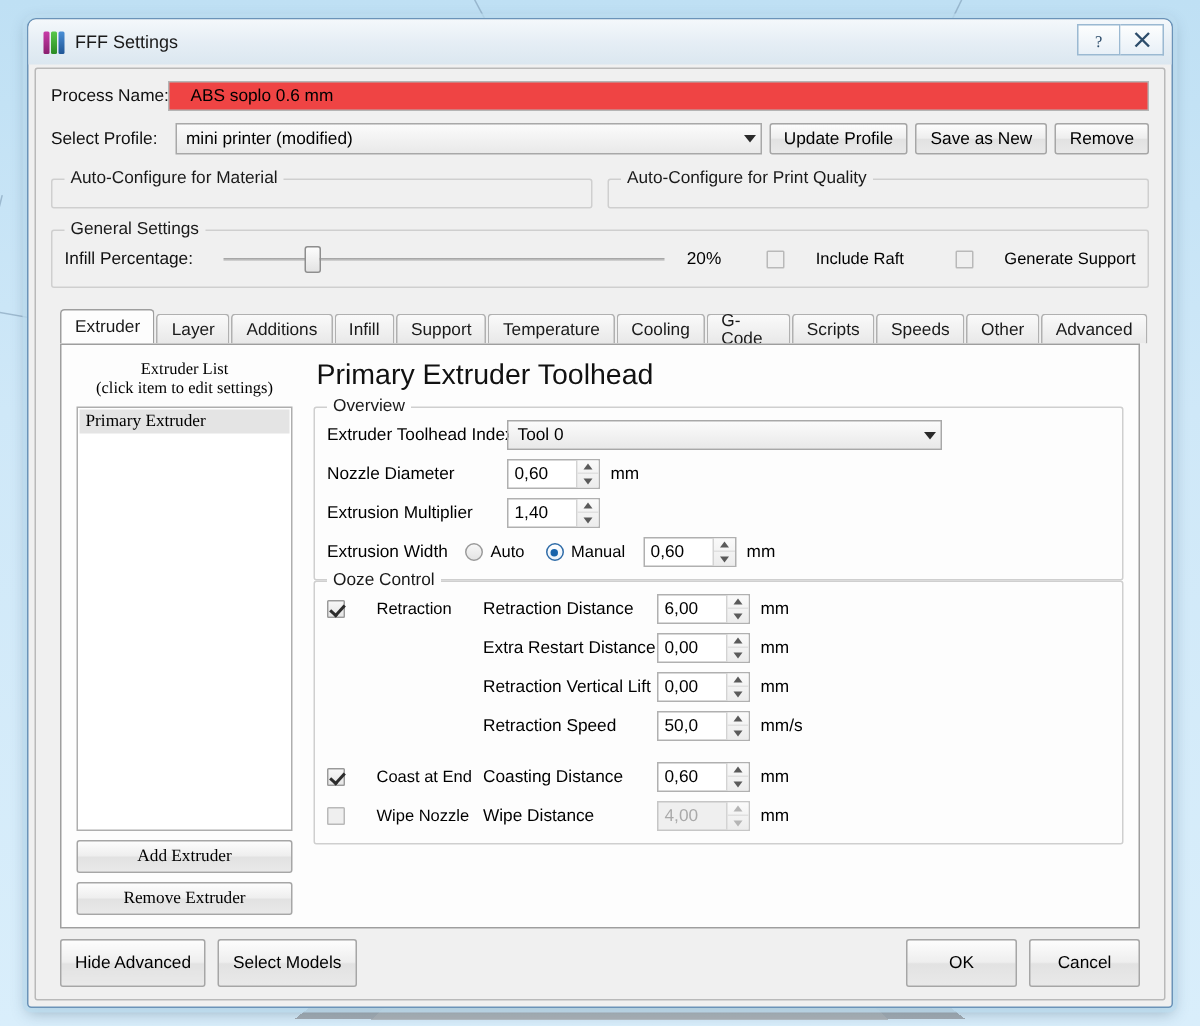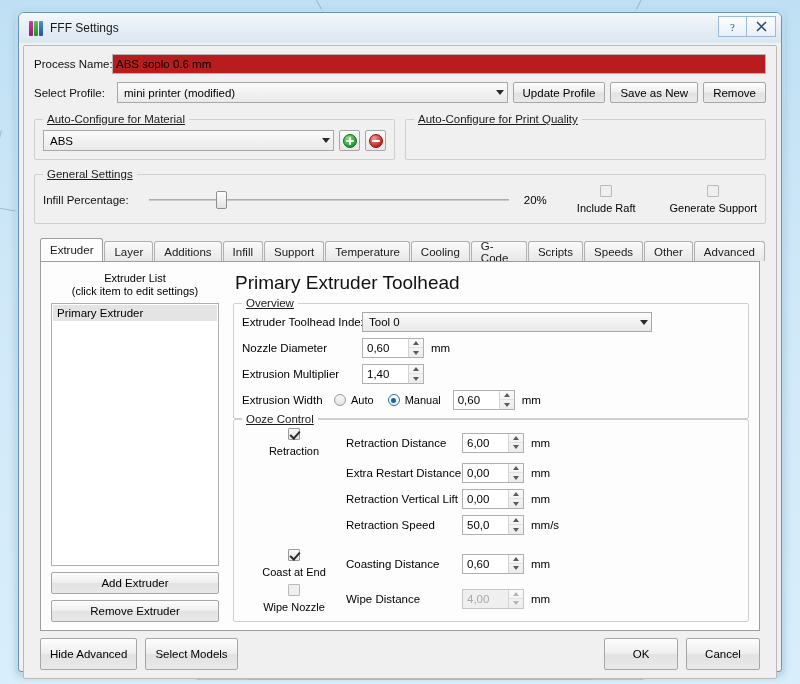--- a/index.html
+++ b/index.html
@@ -90,23 +90,23 @@
 
   .row { display: flex; align-items: center; }
   .lbl { font-size: 11.5px; color: #111; white-space: nowrap; }
 
   
   #process-row { margin-bottom: 8px; }
   #process-row .lbl { width: 78px; }
   .textfield {
     flex: 1 1 auto;
     height: 20px;
-    background: #b91c1c;
+    background: #ef4444;
     border: 1px solid #b4b4b4;
-    padding: 0 3px;
+    padding: 0 14px;
     display: flex; align-items: center;
     font-size: 11.5px;
   }
 
   
   #profile-row { margin-bottom: 4px; gap: 5px; }
   #profile-row .lbl { width: 78px; }
   .combo {
     height: 21px;
     background: linear-gradient(180deg,#fbfbfb,#e9e9e9);
@@ -144,21 +144,20 @@
     padding: 8px 8px 8px 8px;
     position: relative;
   }
   .group > .gtitle {
     position: absolute;
     top: -7px; left: 8px;
     background: #f0f0f0;
     padding: 0 4px;
     font-size: 11.5px;
     color: #1a1a1a;
-    text-decoration: underline;
   }
 
   #autorow { display: flex; gap: 10px; margin-top: 12px; }
   #autorow > .group { flex: 1 1 0; margin-top: 0; padding-top: 10px; }
 
   .circbtn {
     width: 21px; height: 21px;
     border: 1px solid #a6a6a6;
     border-radius: 2px;
     background: linear-gradient(180deg,#fbfbfb,#e7e7e7);
@@ -189,21 +188,21 @@
   }
   .slider .knob {
     position: absolute;
     width: 11px; height: 18px;
     background: linear-gradient(180deg,#fdfdfd,#e3e3e3);
     border: 1px solid #8e8e8e;
     border-radius: 2px;
   }
   .pct { width: 30px; text-align: right; font-size: 11.5px; }
 
-  .chk { display: flex; align-items: center; gap: 5px; cursor: pointer; white-space: nowrap; flex-direction: column; }
+  .chk { display: flex; align-items: center; gap: 21px; cursor: pointer; white-space: nowrap; }
   .box {
     width: 12px; height: 12px;
     border: 1px solid #9a9a9a;
     background: linear-gradient(180deg,#f7f7f7,#e6e6e6);
     flex: 0 0 auto;
     position: relative;
     border-radius: 1px;
   }
   .box.on::after {
     content: "";
@@ -255,21 +254,21 @@
     flex: 1 1 auto;
     background: #fdfdfd;
     border: 1px solid #9e9e9e;
     margin-right: 6px; margin-left: 6px;
     display: flex;
     padding: 10px 10px 8px 10px;
     min-height: 0;
   }
 
   
-  #leftcol { width: 168px; display: flex; flex-direction: column; flex: 0 0 auto; }
+  #leftcol { width: 144px; display: flex; flex-direction: column; flex: 0 0 auto; font-family: Liberation Serif, serif; }
   #extruder-head { text-align: center; font-size: 11px; line-height: 13px; margin-bottom: 5px; }
   #extruder-list {
     flex: 1 1 auto;
     background: #fff;
     border: 1px solid #aeaeae;
     padding: 1px;
     min-height: 0;
   }
   .listitem {
     padding: 2px 4px;
@@ -380,37 +379,20 @@
         <span class="arrow"></span>
       </span>
       <span class="btn">Update Profile</span>
       <span class="btn">Save as New</span>
       <span class="btn">Remove</span>
     </div>
 
     <div id="autorow">
       <div class="group">
         <span class="gtitle">Auto-Configure for Material</span>
-        <div class="row" style="gap:5px;">
-          <span class="combo" style="flex:1 1 auto;">
-            <span>ABS</span>
-            <span class="arrow"></span>
-          </span>
-          <span class="circbtn">
-            <span class="circ green">
-                <span class="hbar"></span>
-                <span class="vbar"></span>
-              </span>
-          </span>
-          <span class="circbtn">
-            <span class="circ red">
-                <span class="hbar"></span>
-              </span>
-          </span>
-        </div>
       </div>
 
       <div class="group">
         <span class="gtitle">Auto-Configure for Print Quality</span>
       </div>
     </div>
 
     <div class="group" id="general-group">
       <span class="gtitle">General Settings</span>
       <div class="row" id="infill-row">

